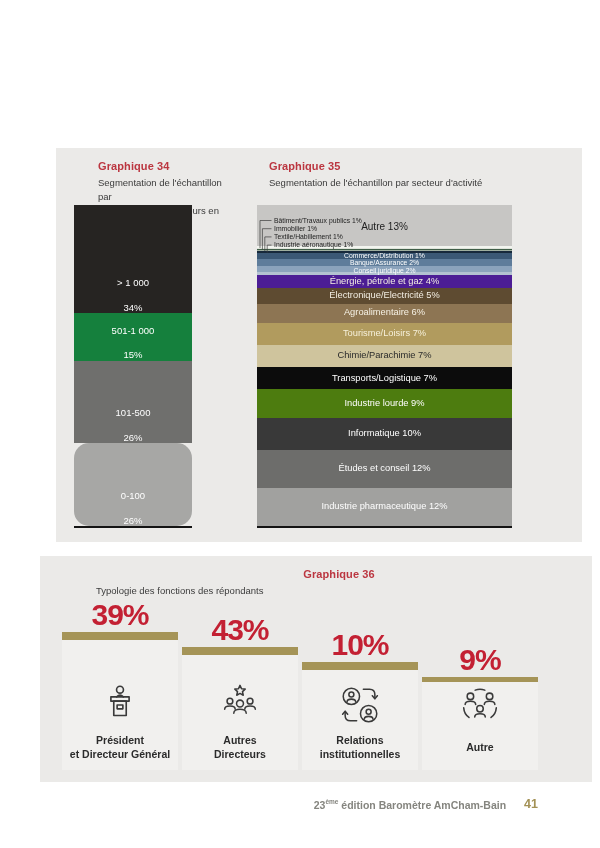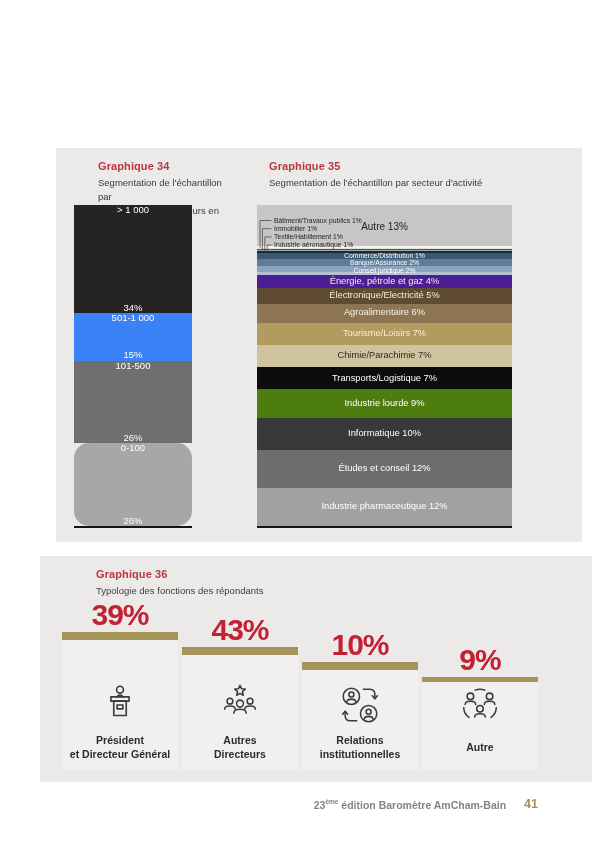--- a/index.html
+++ b/index.html
@@ -6,29 +6,29 @@
   body{
     width:600px;height:848px;background:#ffffff;position:relative;
     font-family:"Liberation Sans","DejaVu Sans",sans-serif;
     -webkit-font-smoothing:antialiased;overflow:hidden;
   }
   .panel{position:absolute;background:#ebeae8;padding-left:32px;}
   #panel-g34{left:56px;top:148px;width:154px;height:394px;}
   #panel-g35{left:227px;top:148px;width:323px;height:394px;}
   #panel-g36{left:40px;top:556px;width:520px;height:226px;}
   .chart-title{margin:0;padding:12px 10px 0 10px;font-size:11px;font-weight:700;color:#bb3640;letter-spacing:.1px;}
-  #panel-g36 .chart-title{padding-left:24px;}
+  #panel-g36 .chart-title{padding-left:24px;text-align:center;}
   .chart-subtitle{margin:4px 10px 0 10px;font-size:9.5px;line-height:1.45;color:#3b3b3b;}
   #panel-g36 .chart-subtitle{margin-left:24px;}
 
   
   .bar{position:absolute;display:flex;flex-direction:column;border-bottom:2px solid #141414;}
   #bar34{left:18px;top:57px;width:118px;height:321px;}
   #bar35{left:30px;top:57px;width:255px;height:321px;}
-  .seg34{display:flex;flex-direction:column;align-items:center;justify-content:space-between;gap:21px;}
+  .seg34{display:flex;flex-direction:column;align-items:center;justify-content:flex-end;gap:14px;}
   .seg-line{font-size:9.5px;line-height:1.1;}
   .seg35{display:flex;align-items:center;justify-content:center;font-size:9.3px;line-height:1;flex:none;}
   #seg-autre{position:relative;overflow:visible;flex:none;}
   .autre-label{text-align:center;font-size:10px;padding-top:3px;font-weight:400;}
   .callouts{position:absolute;left:17px;top:11.5px;z-index:3;}
   .callout{font-size:6.8px;line-height:8.2px;color:#222;white-space:nowrap;}
   .callout-lines{position:absolute;left:2px;top:11.5px;z-index:3;overflow:visible;}
   #strips35{display:flex;flex-direction:column;flex:none;}
   .strip{flex:1;}
   #blues35{position:relative;z-index:2;display:flex;flex-direction:column;justify-content:center;flex:none;}
@@ -56,21 +56,21 @@
 <div class="page">
 
   <section class="panel" id="panel-g34">
     <h3 class="chart-title">Graphique 34</h3>
     <p class="chart-subtitle"><span>Segmentation de l'échantillon par</span><br><span>nombre de collaborateurs en France</span></p>
     <div class="bar" id="bar34">
         <div class="seg34" style="height: 33.6634%; background: rgb(38, 36, 34); color: rgb(255, 255, 255);">
           <div class="seg-line">&gt; 1 000</div>
           <div class="seg-line">34%</div>
         </div>
-        <div class="seg34" style="height: 14.8515%; background: #3b82f6; color: rgb(255, 255, 255);">
+        <div class="seg34" style="height: 14.8515%; background: #15803d; color: rgb(255, 255, 255);">
           <div class="seg-line">501-1 000</div>
           <div class="seg-line">15%</div>
         </div>
         <div class="seg34" style="height: 25.7426%; background: rgb(111, 111, 109); color: rgb(255, 255, 255);">
           <div class="seg-line">101-500</div>
           <div class="seg-line">26%</div>
         </div>
         <div class="seg34" style="height: 25.7426%; background: rgb(167, 167, 165); color: rgb(255, 255, 255); border-radius: 15px;">
           <div class="seg-line">0-100</div>
           <div class="seg-line">26%</div>

